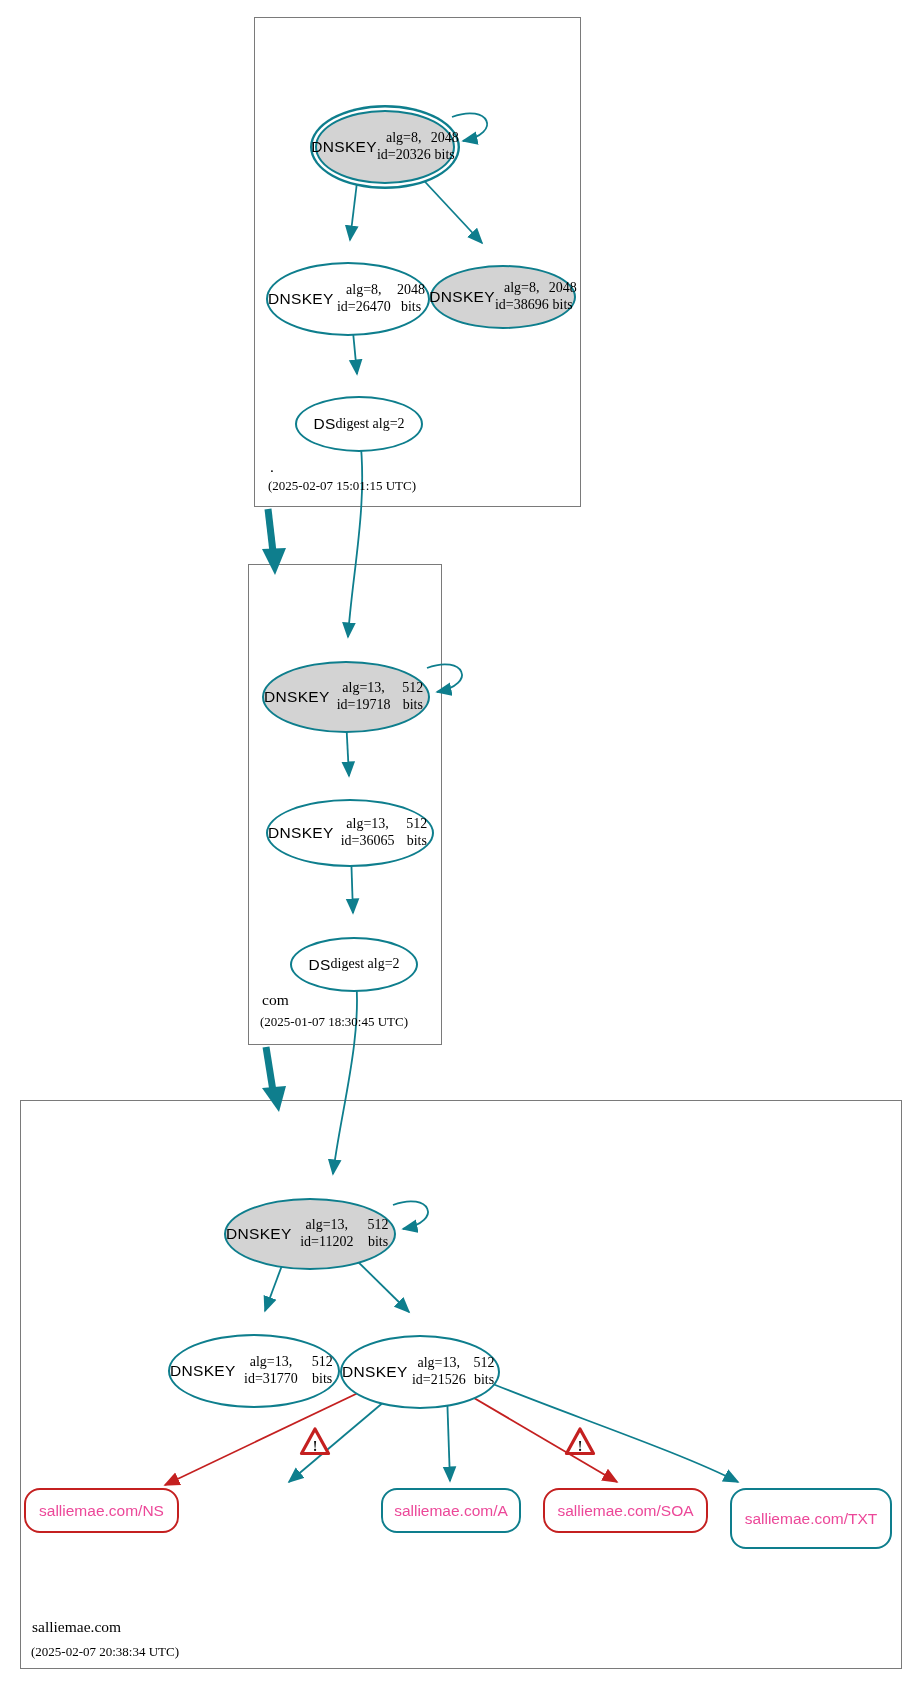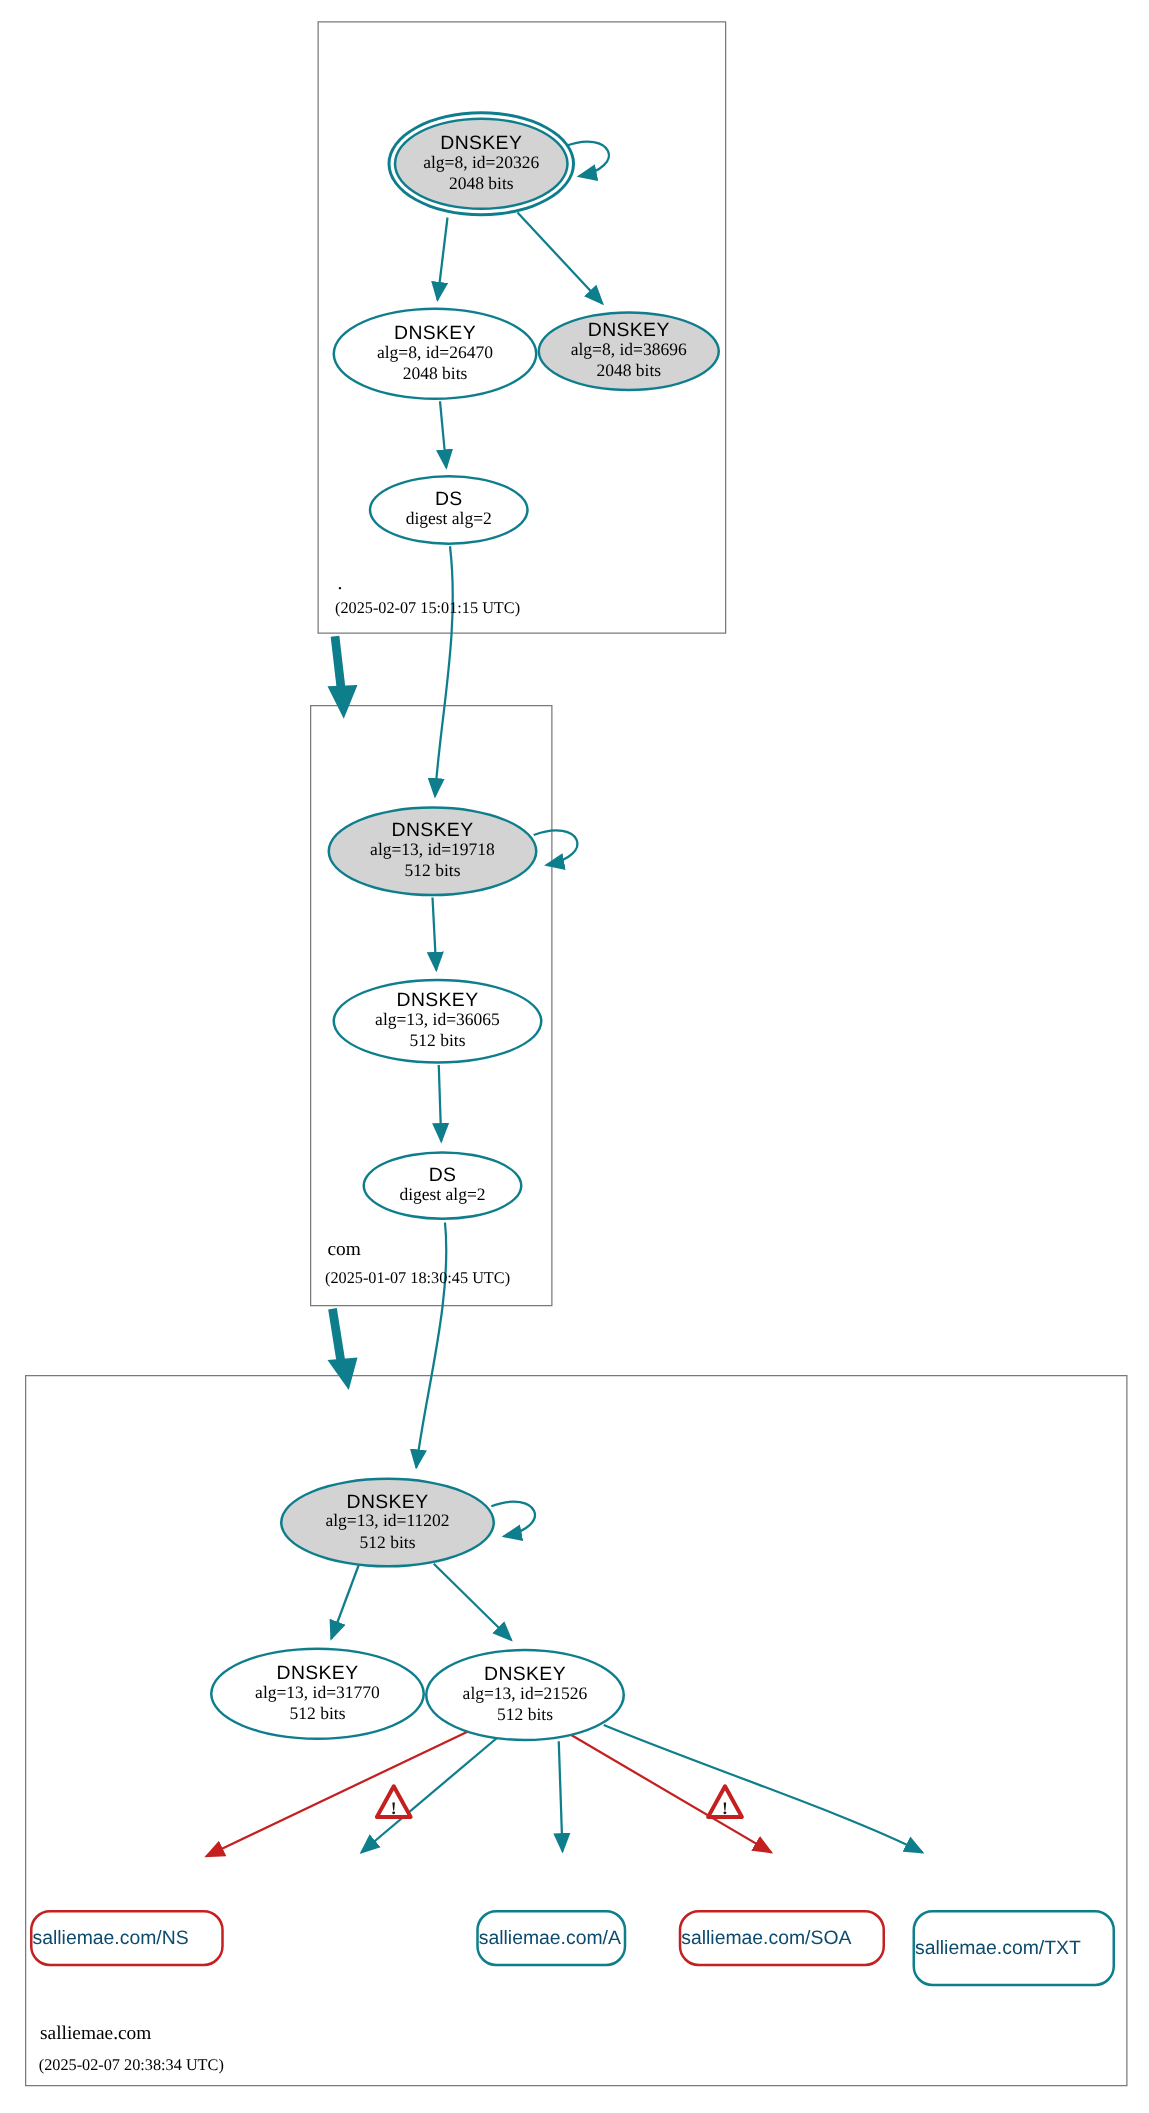--- a/index.html
+++ b/index.html
@@ -26,32 +26,32 @@
     font-family:"Liberation Serif",serif;font-size:13px;white-space:nowrap;
   }
   svg.edges{position:absolute;left:0;top:0;z-index:2;}
   .edge{fill:none;stroke:var(--teal);stroke-width:1.8;}
   .edge.red{stroke:var(--red);}
   .edge.thick{stroke-width:7;}
   .ahead{fill:var(--teal);stroke:none;}
   .node{
     position:absolute;z-index:3;box-sizing:border-box;
     border:2.3px solid var(--teal);border-radius:50%;
-    background:#fff;display:flex;flex-direction:column;
-    align-items:center;justify-content:center;text-align:center;
+    background:#fff;display:flex;flex-direction:row;
+    align-items:center;justify-content:center;text-align:center;margin-top:16px;
   }
   .node.gray{background:var(--grayfill);}
   .node.ta{box-shadow:0 0 0 2.6px #ffffff,0 0 0 5px var(--teal);}
   .nt{font-size:15.5px;line-height:1.12;color:#000;letter-spacing:0.3px;}
   .nd{font-family:"Liberation Serif",serif;font-size:14px;line-height:1.18;color:#000;}
   .rr{
     position:absolute;z-index:3;box-sizing:border-box;
     border:2.3px solid var(--teal);border-radius:16px;background:#fff;
-    display:flex;align-items:center;
-    font-size:15.5px;color:#0c4a6e;white-space:nowrap;margin-top:40px;
+    display:flex;align-items:center;justify-content:center;
+    font-size:15.5px;color:#ec4899;white-space:nowrap;
   }
   .rr.warn{border-color:var(--red);}
   .warn-tri{fill:#ffffff;stroke:var(--red);stroke-width:3.2;stroke-linejoin:round;}
   .warn-txt{
     font-family:"Liberation Serif",serif;font-weight:bold;font-size:14px;fill:#111;
     text-anchor:middle;
   }
 </style>
 </head>
 <body>
@@ -157,21 +157,21 @@
   </div>
   <div class="node" style="left:340px;top:1319px;width:160px;height:74px">
     <div class="nt">DNSKEY</div>
     <div class="nd">alg=13, id=21526</div>
     <div class="nd">512 bits</div>
   </div>
 
   <div class="rr warn" style="left:24px;top:1488px;width:155px;height:45px">
     <span>salliemae.com/NS</span>
   </div>
-  <div class="rr" style="left:381px;top:1488px;width:120px;height:45px">
+  <div class="rr" style="left:381px;top:1488px;width:140px;height:45px">
     <span>salliemae.com/A</span>
   </div>
   <div class="rr warn" style="left:543px;top:1488px;width:165px;height:45px">
     <span>salliemae.com/SOA</span>
   </div>
   <div class="rr" style="left:730px;top:1488px;width:162px;height:61px">
     <span>salliemae.com/TXT</span>
   </div>
 
   <div class="zlabel" style="left:32px;top:1618px">salliemae.com</div>

